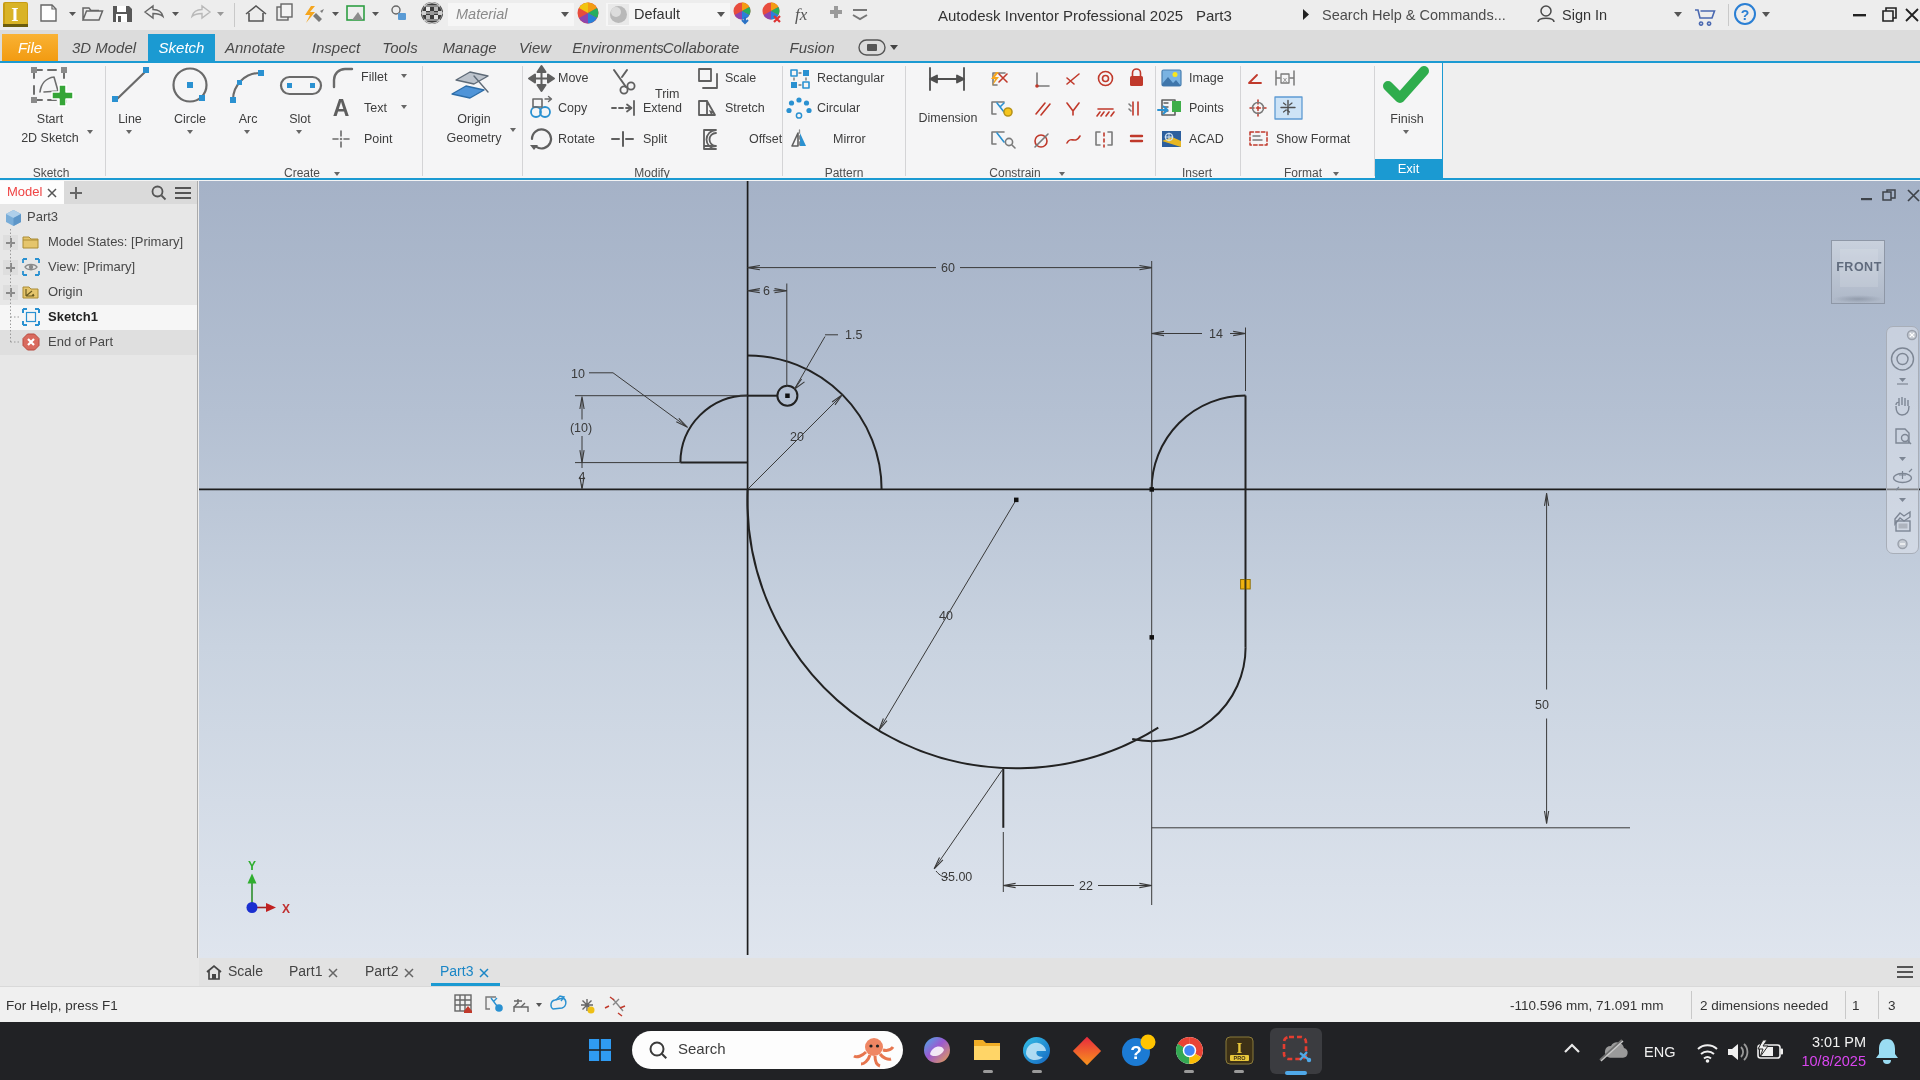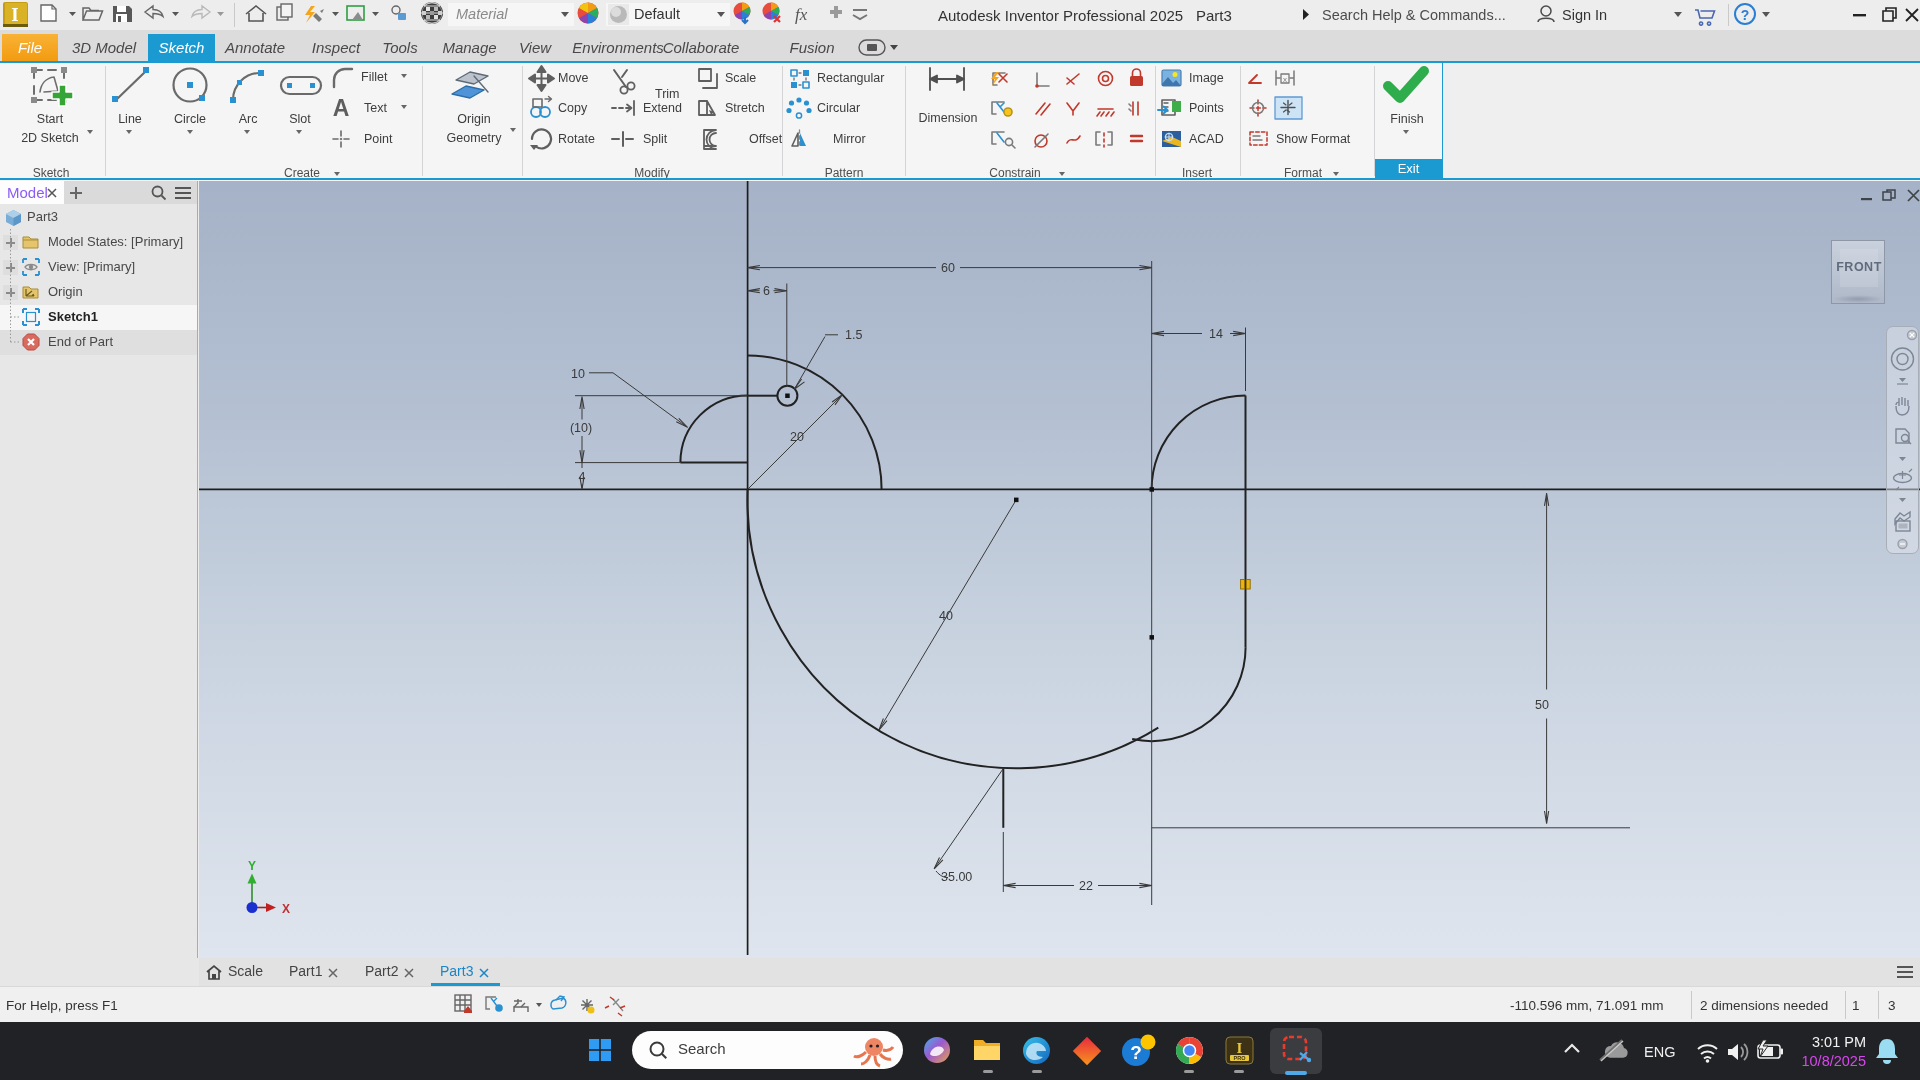--- a/index.html
+++ b/index.html
@@ -21,21 +21,21 @@
 #ribbon .sep { position:absolute; top:3px; width:1px; height:110px; background:#d4d4d6; }
 #ribbon .plabel { position:absolute; top:103.5px; width:120px; text-align:center; font-size:12px; line-height:12.5px; color:#4d4d4d; }
 #ribbon .blabel { position:absolute; font-size:12.5px; color:#3d3d3d; text-align:center; }
 #ribbon .slabel { position:absolute; font-size:12.5px; color:#3d3d3d; }
 #ribbon .dd { position:absolute; width:0; height:0; border-left:3.5px solid transparent; border-right:3.5px solid transparent; border-top:4px solid #666; }
 #ribbonbottom { position:absolute; left:0; top:177.5px; width:1920px; height:2px; background:#1b9ad2; }
 #ribbonwhite { position:absolute; left:0; top:179.5px; width:1920px; height:1.5px; background:#f4f4f4; }
 
 #browser { position:absolute; left:0; top:181px; width:198px; height:805px; background:#e7e7e7; border-right:1px solid #ababab; }
 #bheader { position:absolute; left:0; top:0; width:197px; height:23px; background:#dadada; }
-#bheader .mtab { position:absolute; left:0; top:0; width:64px; height:23px; background:#fdfdfd; font-size:15px; color:#8b5cf6; }
+#bheader .mtab { position:absolute; left:0; top:0; width:64px; height:23px; background:#fdfdfd; font-size:13px; color:#ef4444; }
 .trow { position:absolute; left:0; width:197px; height:25px; font-size:13px; color:#484848; }
 .trow .txt { position:absolute; left:48px; top:4px; }
 .trow .exp { position:absolute; left:3px; top:5px; width:15px; height:15px; background:#dedede; }
 .trow .exp::before { content:""; position:absolute; left:3px; top:6.5px; width:9px; height:2px; background:#8a8a8a; }
 .trow .exp::after { content:""; position:absolute; left:6.5px; top:3px; width:2px; height:9px; background:#8a8a8a; }
 
 #canvas { position:absolute; left:199px; top:181px; width:1721px; height:777px;
   background:linear-gradient(180deg,#a5b2c7 0%,#b4c0d2 30%,#c9d3e0 60%,#dfe5ee 100%); }
 
 #doctabs { position:absolute; left:199px; top:958px; width:1721px; height:28px; background:#e2e2e2; }

